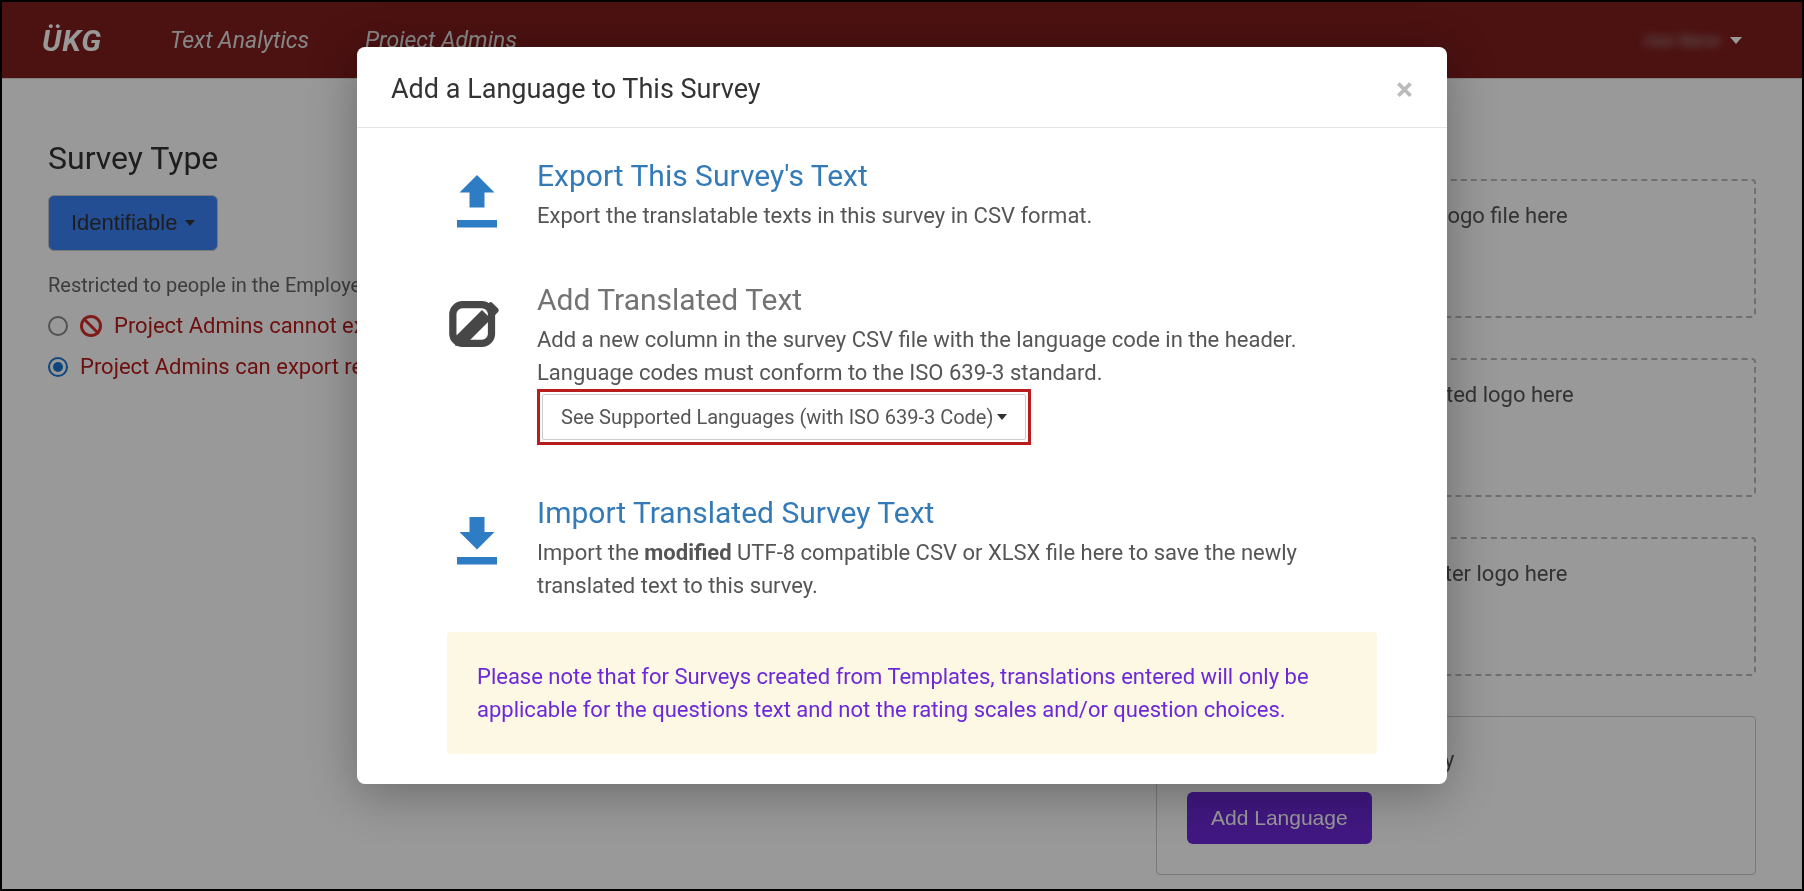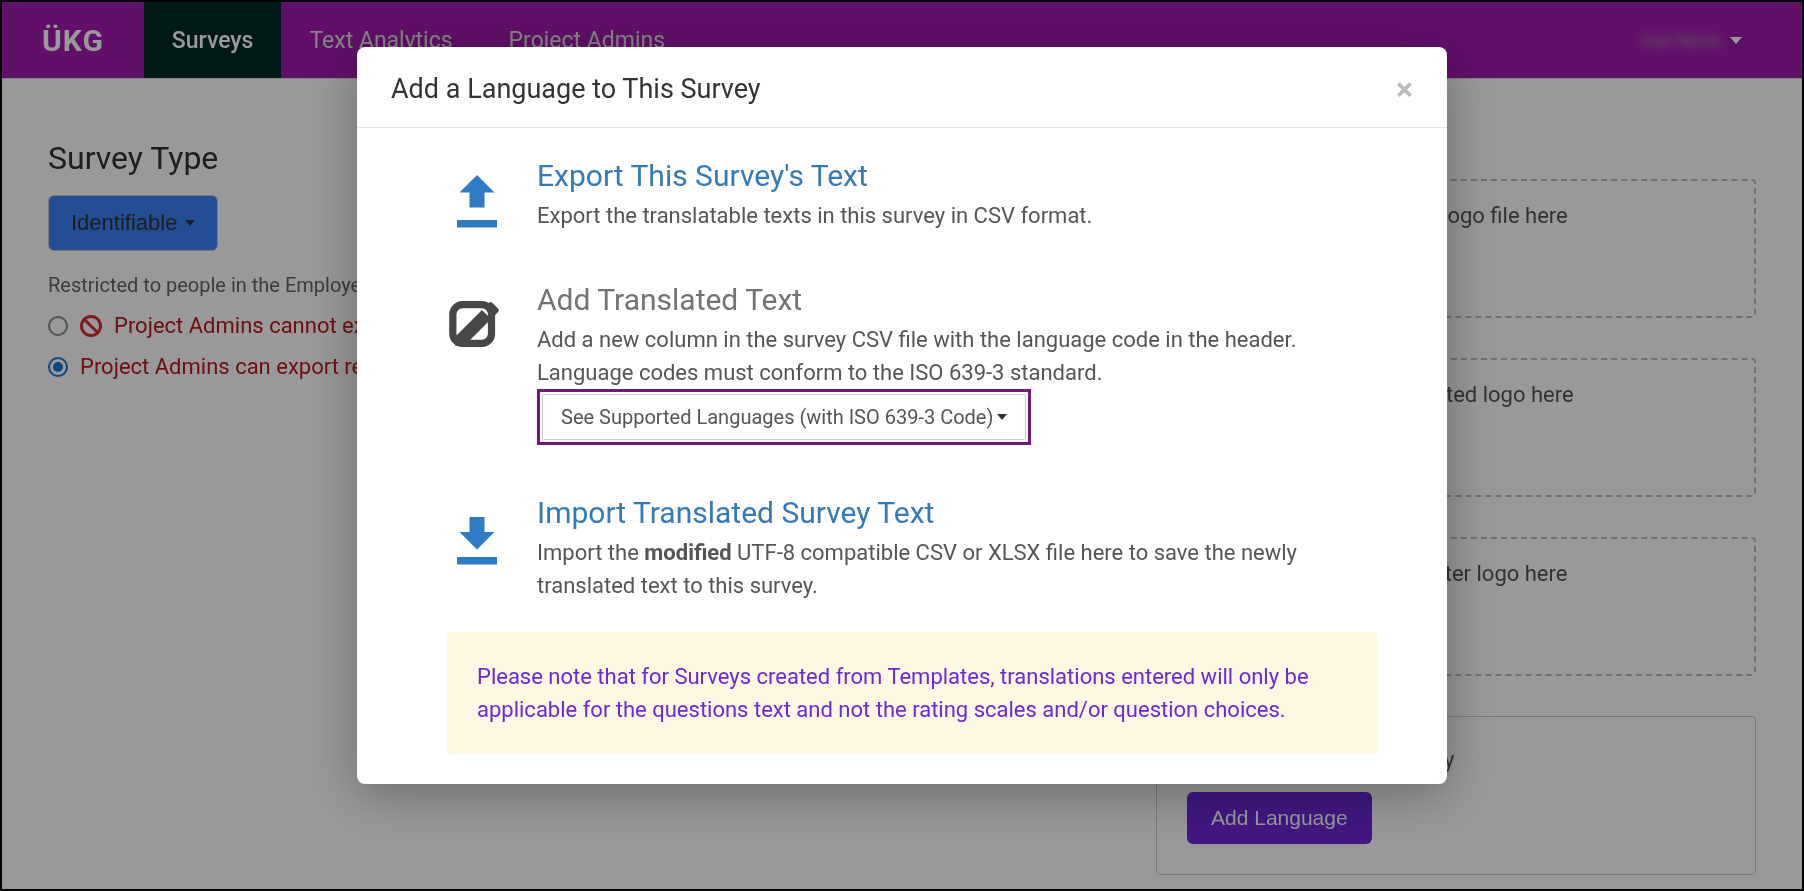--- a/index.html
+++ b/index.html
@@ -6,25 +6,26 @@
     body {
       font-family: -apple-system, BlinkMacSystemFont, "Segoe UI", Roboto, "Helvetica Neue", Arial, sans-serif;
       background: #f5f5f5;
       position: relative;
       width: 1804px;
       height: 891px;
       overflow: hidden;
       border: 2px solid #000;
     }
     .navbar {
-      background: #a21caf;
+      background: #7f1d1d;
       height: 76px;
       display: flex;
       align-items: center;
       padding: 0 40px;
+      font-style: italic;
     }
     .logo {
       color: #fff;
       font-weight: bold;
       font-size: 30px;
       letter-spacing: 1px;
       margin-right: 40px;
     }
     .nav-item {
       color: #e0e0e0;
@@ -254,21 +255,21 @@
       display: inline-flex;
       align-items: center;
       padding: 10px 18px;
       font-size: 20px;
       color: #555;
       margin-top: 14px;
       border-radius: 2px;
       cursor: pointer;
     }
     .highlight-box {
-      border: 3px solid #701a75;
+      border: 3px solid #b91c1c;
       display: inline-block;
       padding: 2px;
     }
     .note-box {
       background: #fcf8e3;
       border-radius: 4px;
       padding: 28px 30px;
       color: #6d28d9;
       font-size: 22px;
       line-height: 1.5;
@@ -277,21 +278,20 @@
     
     .export-svg { fill: #2e7cc4; }
     .import-svg { fill: #2e7cc4; }
     .edit-svg { fill: #474747; }
   </style>
 </head>
 <body>
 
 <div class="navbar">
   <div class="logo">ÜKG</div>
-  <div class="nav-item active">Surveys</div>
   <div class="nav-item">Text Analytics</div>
   <div class="nav-item">Project Admins</div>
   <div class="nav-right">
     <span style="filter: blur(5px); color: #aaa;">User Name</span>
     <span class="caret"></span>
   </div>
 </div>
 
 <div class="page-bg">
   <div class="left-col">

